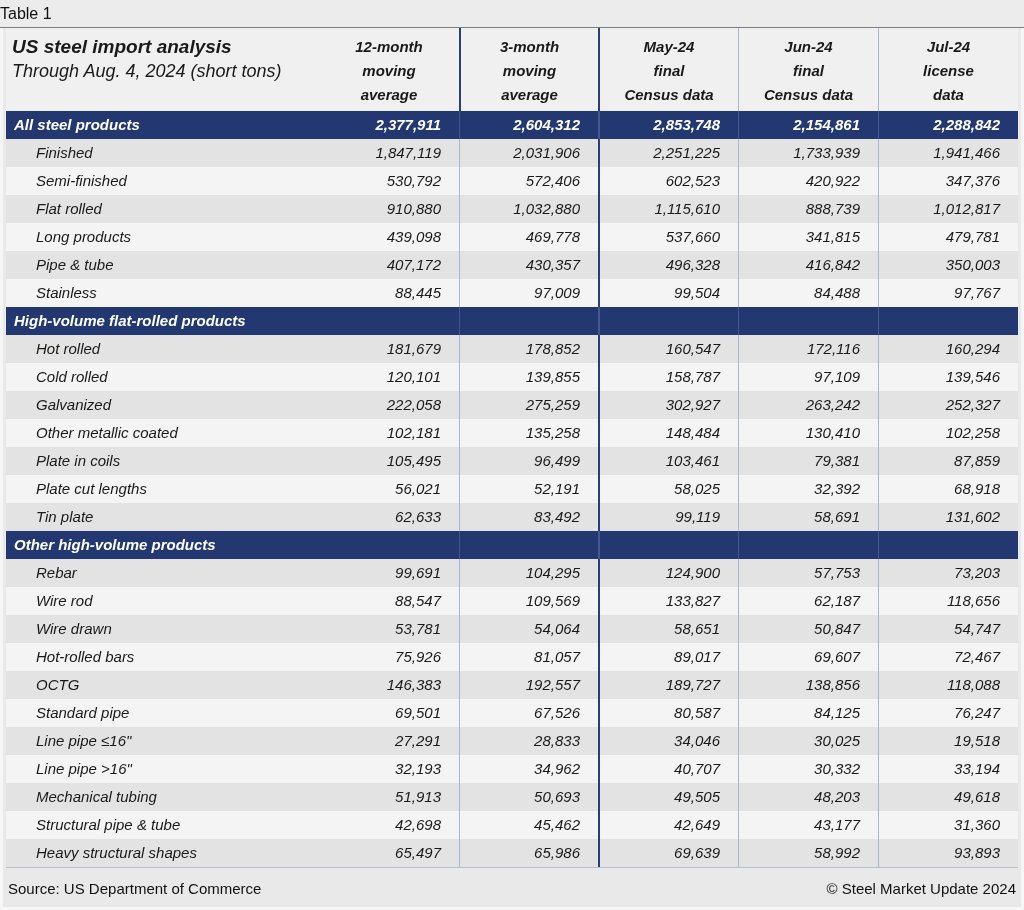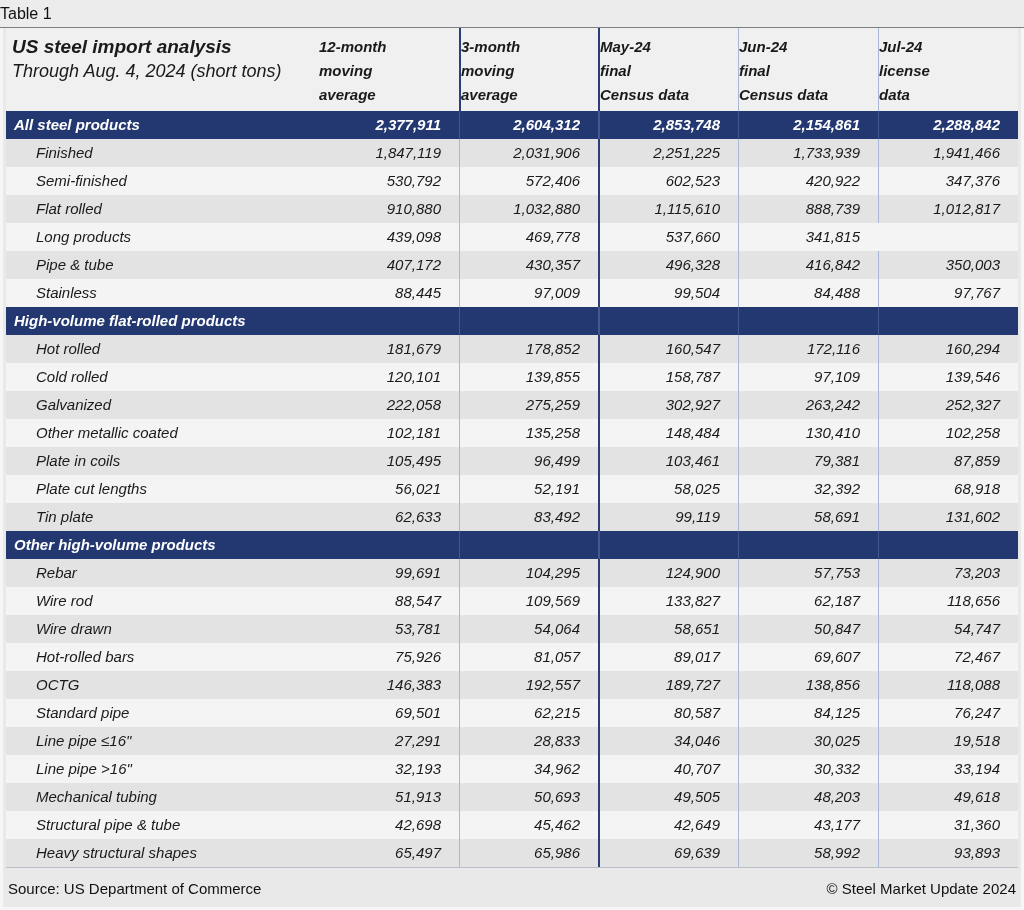--- a/index.html
+++ b/index.html
@@ -26,21 +26,21 @@
     height:28px;line-height:27px;font-size:16px;color:#111;
     background:var(--bar-bg);border-bottom:1px solid #7e7e7e;
   }
   .sheet{padding:0 6px;}
   .row{display:grid;grid-template-columns:var(--cols);font-style:italic;}
   .header-row{background:var(--header-bg);height:83px;}
   .hlabel{padding:7px 0 0 6px;white-space:nowrap;}
   .htitle{font-size:19px;font-weight:bold;line-height:24px;}
   .hsub{font-size:18px;line-height:24px;}
   .hcell{
-    font-size:15px;font-weight:bold;
+    font-size:15px;font-weight:bold;text-align:center;
     padding-top:7px;line-height:24px;
   }
   .hcell div{display:block;}
   
   .b3{border-left:1px solid var(--div-light);}
   .b4{border-left:2px solid var(--div-dark);}
   .b5,.b6{border-left:1px solid var(--div-light);}
   .header-row .b3{border-left:2px solid var(--div-dark);}
   .section .b3,.section .b4,.section .b5,.section .b6{border-left-color:var(--div-on-navy);}
   
@@ -134,20 +134,21 @@
           <div class="cell num b4">1,115,610</div>
           <div class="cell num b5">888,739</div>
           <div class="cell num b6">1,012,817</div>
         </div>
         <div class="row data alt">
           <div class="cell label-cell">Long products</div>
           <div class="cell num b2">439,098</div>
           <div class="cell num b3">469,778</div>
           <div class="cell num b4">537,660</div>
           <div class="cell num b5">341,815</div>
+          <div class="cell num b6">479,781</div>
         </div>
         <div class="row data">
           <div class="cell label-cell">Pipe &amp; tube</div>
           <div class="cell num b2">407,172</div>
           <div class="cell num b3">430,357</div>
           <div class="cell num b4">496,328</div>
           <div class="cell num b5">416,842</div>
           <div class="cell num b6">350,003</div>
         </div>
         <div class="row data alt">
@@ -266,21 +267,21 @@
           <div class="cell label-cell">OCTG</div>
           <div class="cell num b2">146,383</div>
           <div class="cell num b3">192,557</div>
           <div class="cell num b4">189,727</div>
           <div class="cell num b5">138,856</div>
           <div class="cell num b6">118,088</div>
         </div>
         <div class="row data alt">
           <div class="cell label-cell">Standard pipe</div>
           <div class="cell num b2">69,501</div>
-          <div class="cell num b3">62,215</div>
+          <div class="cell num b3">67,526</div>
           <div class="cell num b4">80,587</div>
           <div class="cell num b5">84,125</div>
           <div class="cell num b6">76,247</div>
         </div>
         <div class="row data">
           <div class="cell label-cell">Line pipe ≤16"</div>
           <div class="cell num b2">27,291</div>
           <div class="cell num b3">28,833</div>
           <div class="cell num b4">34,046</div>
           <div class="cell num b5">30,025</div>

